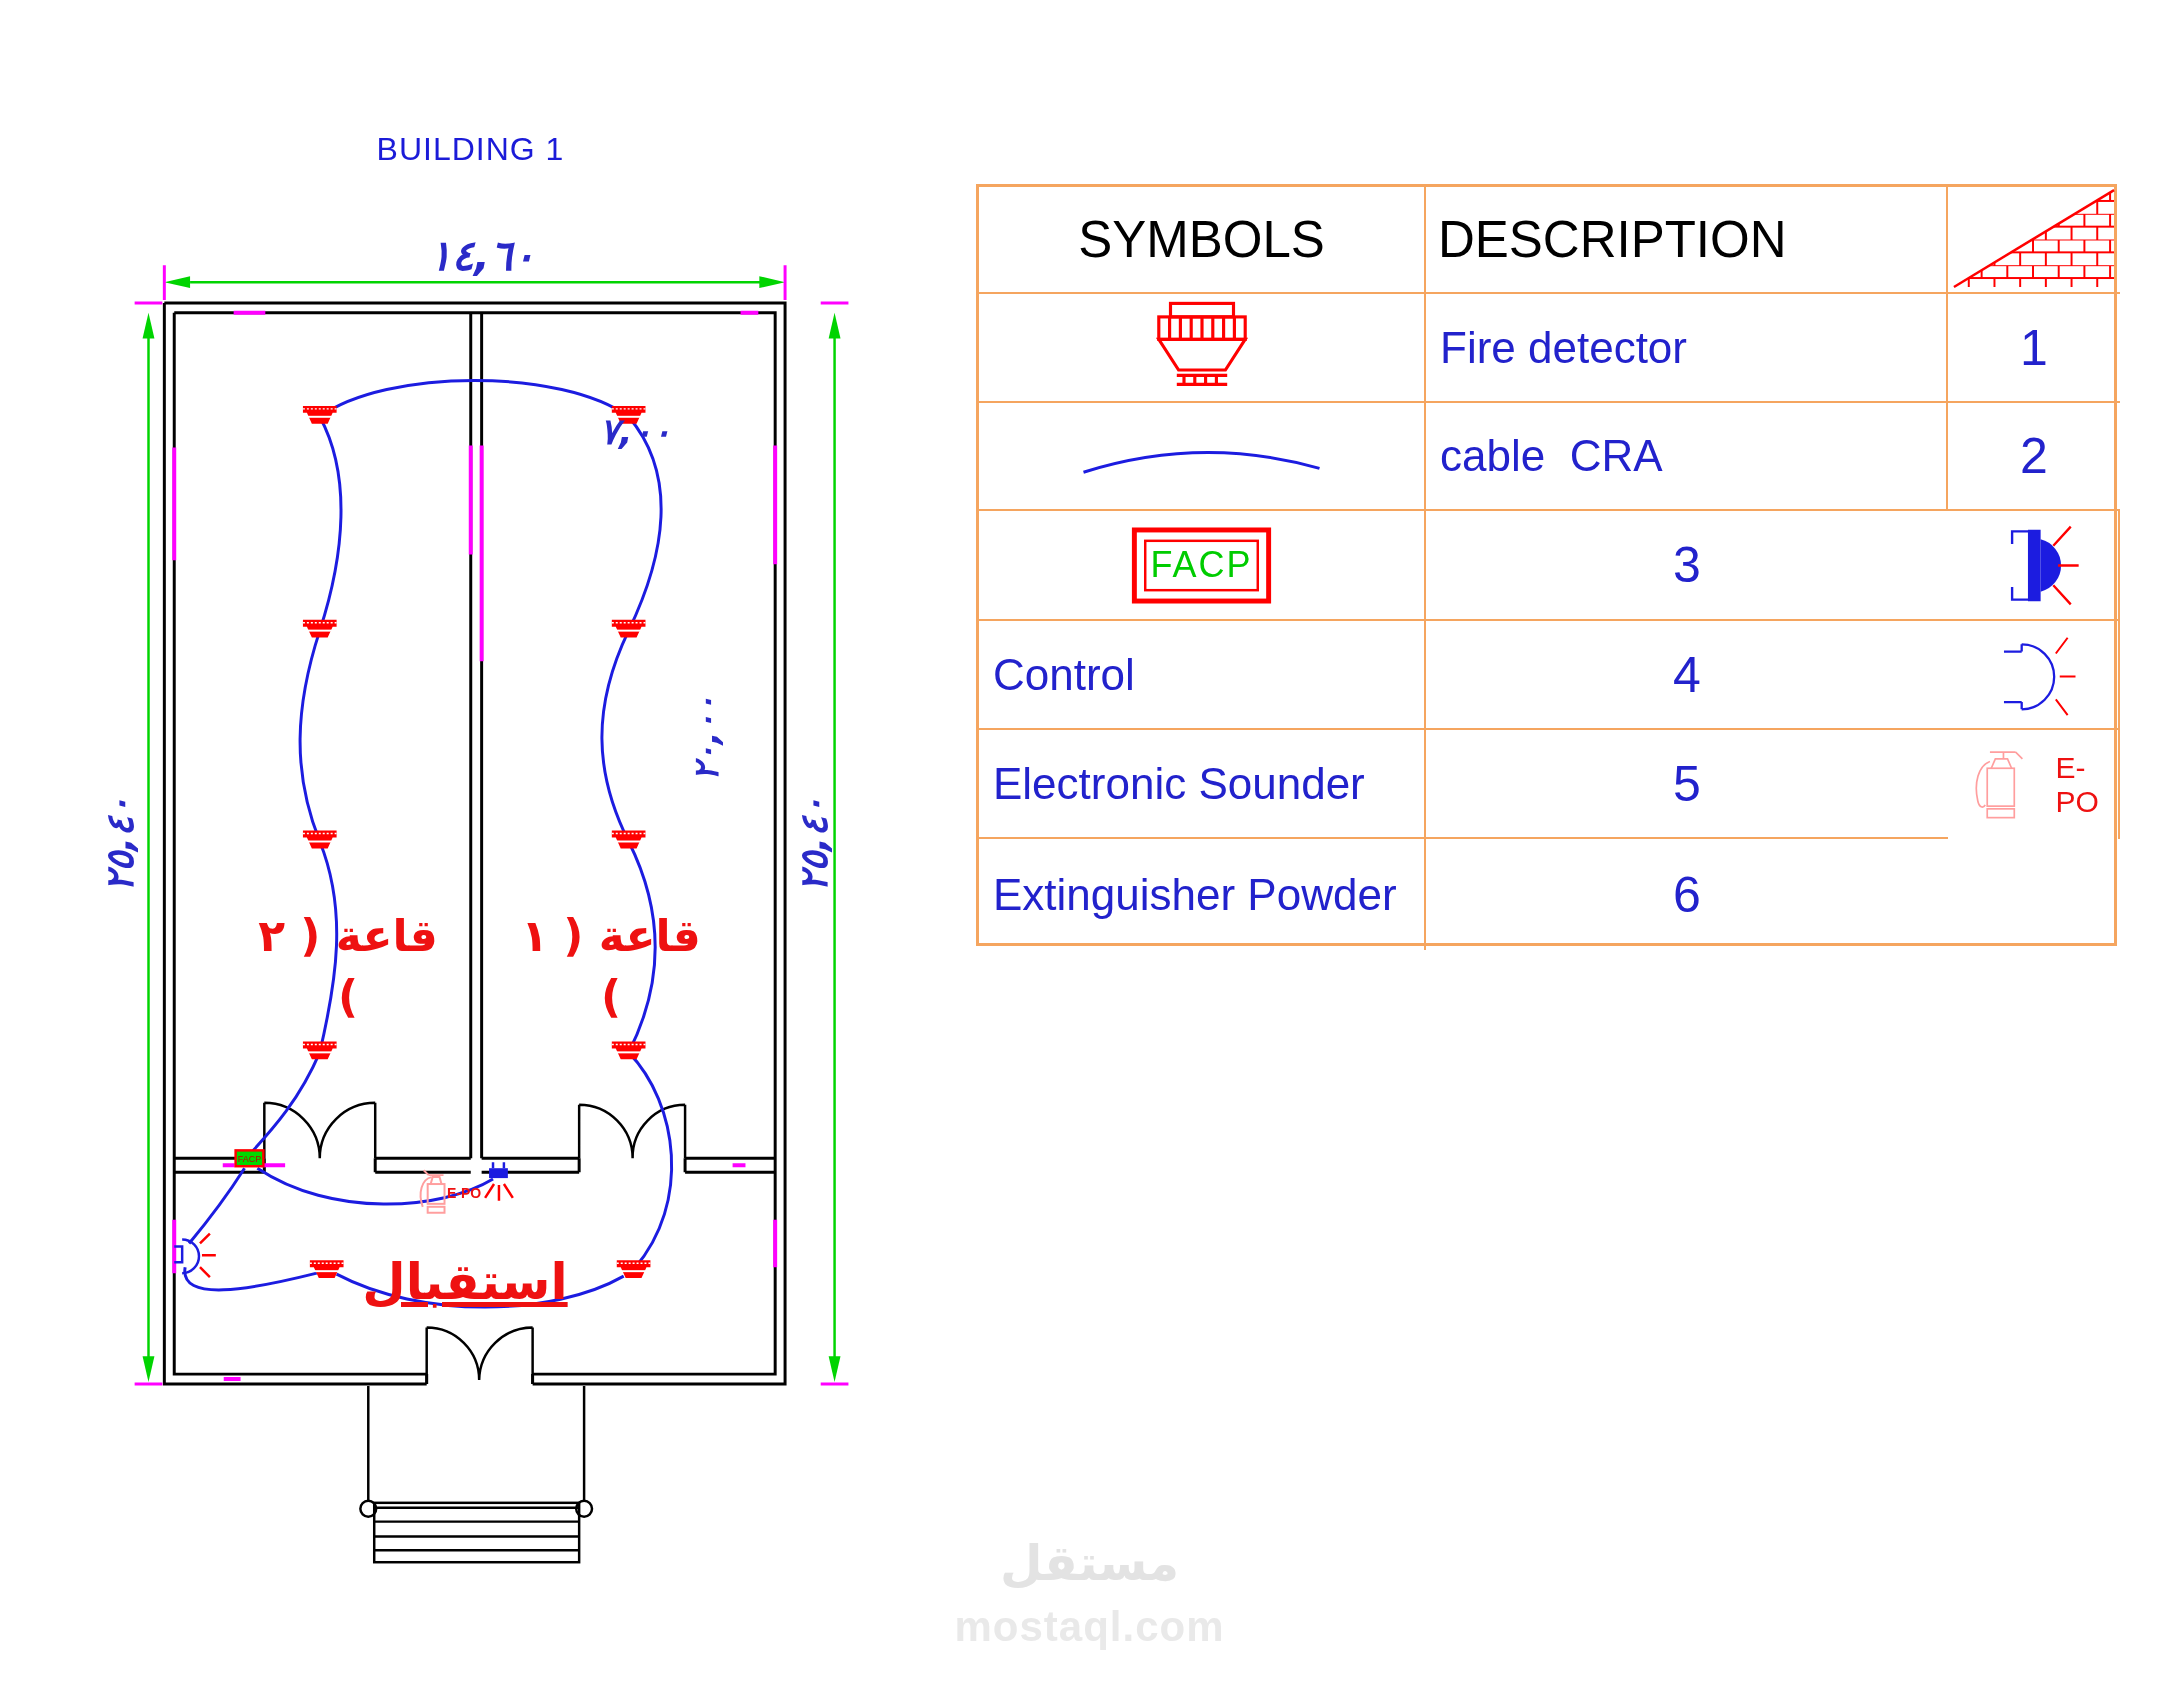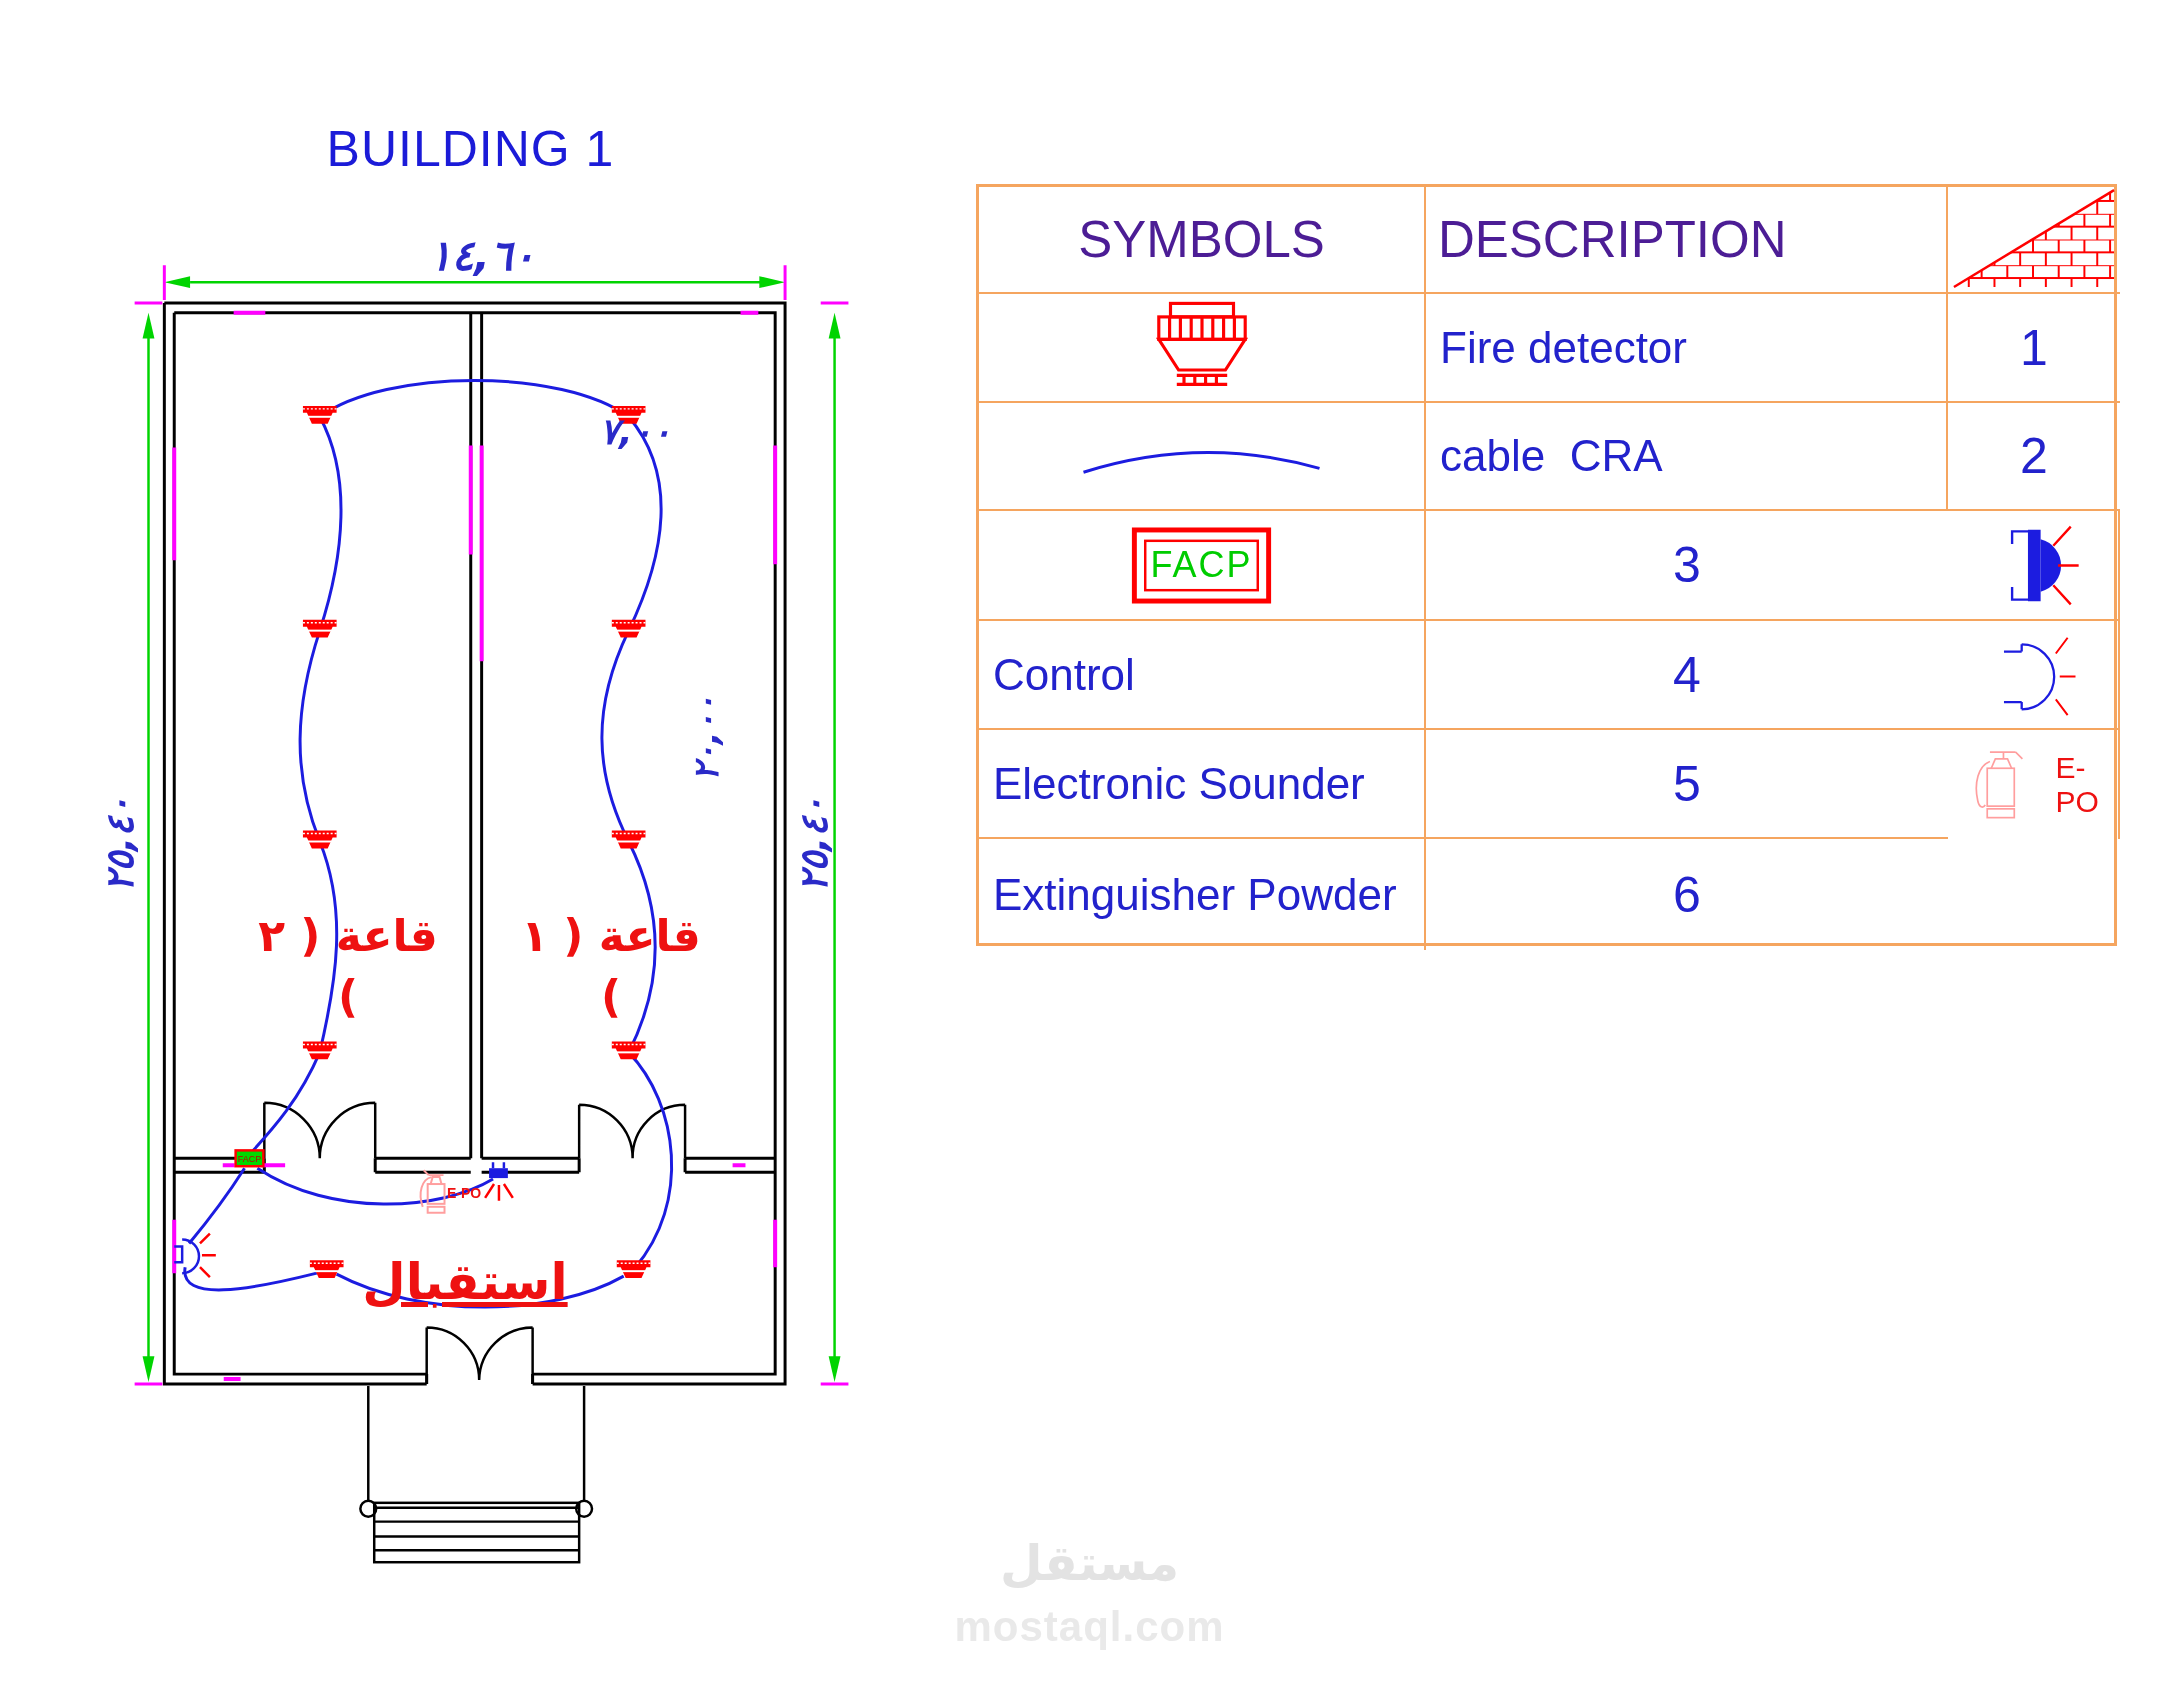--- a/index.html
+++ b/index.html
@@ -3,21 +3,21 @@
 <meta charset="utf-8">
 <style>
   html,body{margin:0;padding:0;background:#fff;}
   .page{position:relative;width:2178px;height:1683px;background:#fff;overflow:hidden;
         font-family:"Liberation Sans",sans-serif;}
   .abs{position:absolute;}
   .txt{font-family:"Liberation Sans",sans-serif;}
   .ar{font-family:"DejaVu Sans",sans-serif;}
   
   .title{left:307px;top:121px;width:327px;height:57px;line-height:57px;
-         font-size:50px;color:#1b1bd8;text-align:center;letter-spacing:1px;}
+         font-size:32px;color:#1b1bd8;text-align:center;letter-spacing:1px;}
   
   .dim{color:#2a2ac8;font-style:italic;font-weight:bold;}
   .dim-w{left:393px;top:230px;width:178px;height:51px;line-height:51px;font-size:42px;text-align:center;}
   .dim-7{left:586px;top:410px;width:99px;height:44px;line-height:44px;font-size:36px;text-align:center;}
   .rot{transform:rotate(-90deg);transform-origin:center center;}
   .dim-20{left:656px;top:714px;width:99px;height:48px;line-height:48px;font-size:34px;text-align:center;}
   .dim-hl{left:50px;top:819px;width:139px;height:50px;line-height:50px;font-size:38px;text-align:center;}
   .dim-hr{left:744px;top:819px;width:139px;height:50px;line-height:50px;font-size:38px;text-align:center;}
   
   .room{color:#ee1111;font-weight:bold;text-align:center;}
@@ -35,21 +35,21 @@
   #legend{position:absolute;left:976px;top:184px;width:1141px;height:762px;
           display:grid;grid-template-columns:447px 522px 172px;
           grid-template-rows:107px 109px 108px 110px 109px 109px 111px;
           border:3px solid #f5a55f;box-sizing:border-box;}
   .cell{border-right:2.5px solid #f5a55f;border-bottom:2.5px solid #f5a55f;
         display:flex;align-items:center;justify-content:center;position:relative;
         box-sizing:border-box;}
   .cell.noR{border-right:none;}
   .cell.noB{border-bottom:none;}
   .cell.desc{justify-content:flex-start;padding-left:14px;font-size:44px;color:#2222cc;white-space:pre;}
-  .cell.hdr{font-size:51px;color:#4c1d95;}
+  .cell.hdr{font-size:51px;color:#000000;}
   .cell.hdr.left{justify-content:flex-start;padding-left:12px;}
   .cell.num{font-size:50px;color:#2222cc;}
   .facp-label{position:absolute;left:0;top:0;width:100%;height:100%;
               display:flex;align-items:center;justify-content:center;
               color:#00cc00;font-size:36px;letter-spacing:2px;font-family:"Liberation Sans",sans-serif;}
   .epo-label{color:#ee1111;font-size:30px;margin-left:6px;font-family:"Liberation Sans",sans-serif;}
 </style>
 </head>
 <body>
 

